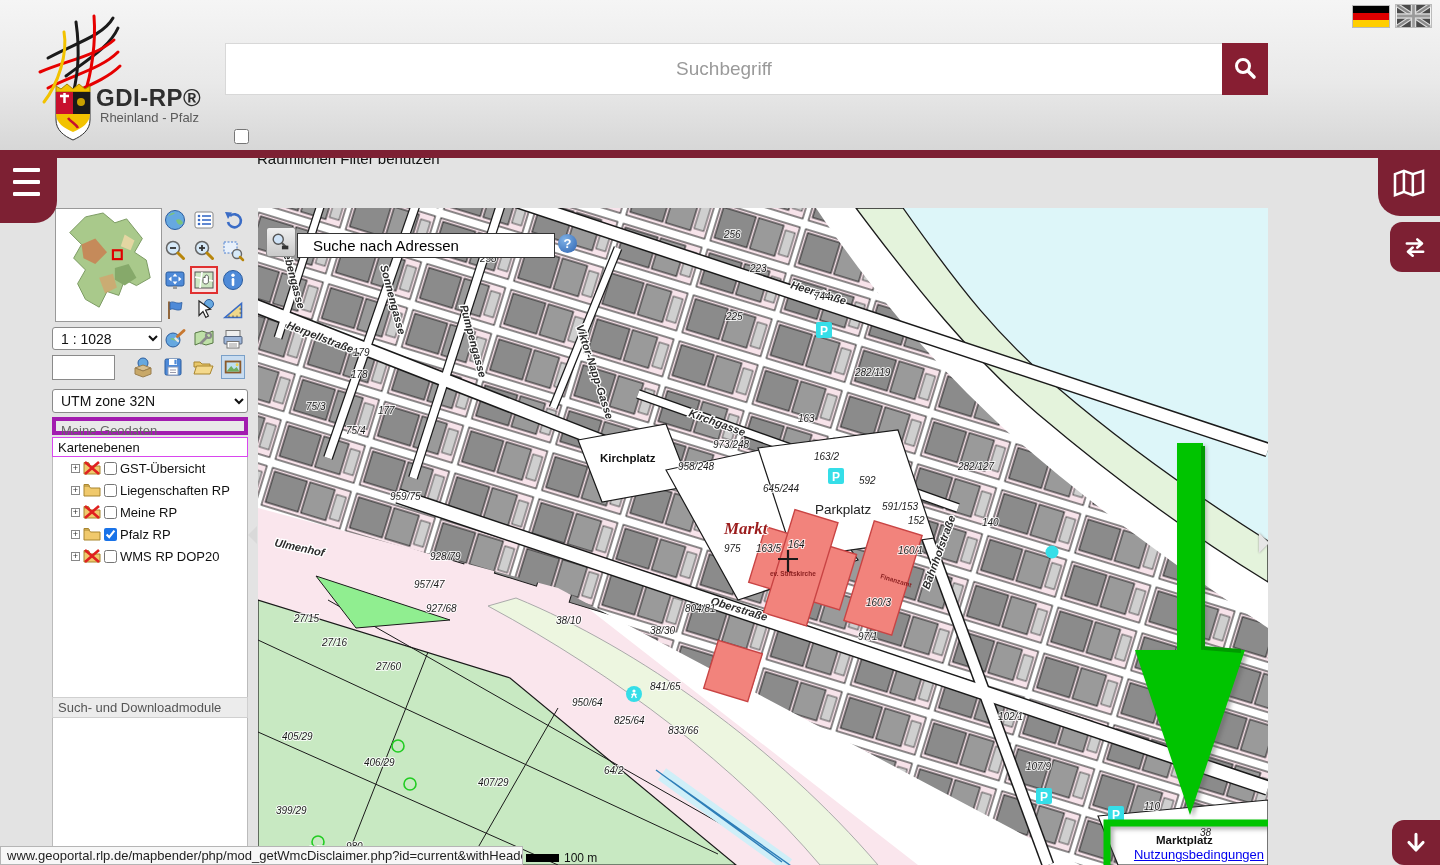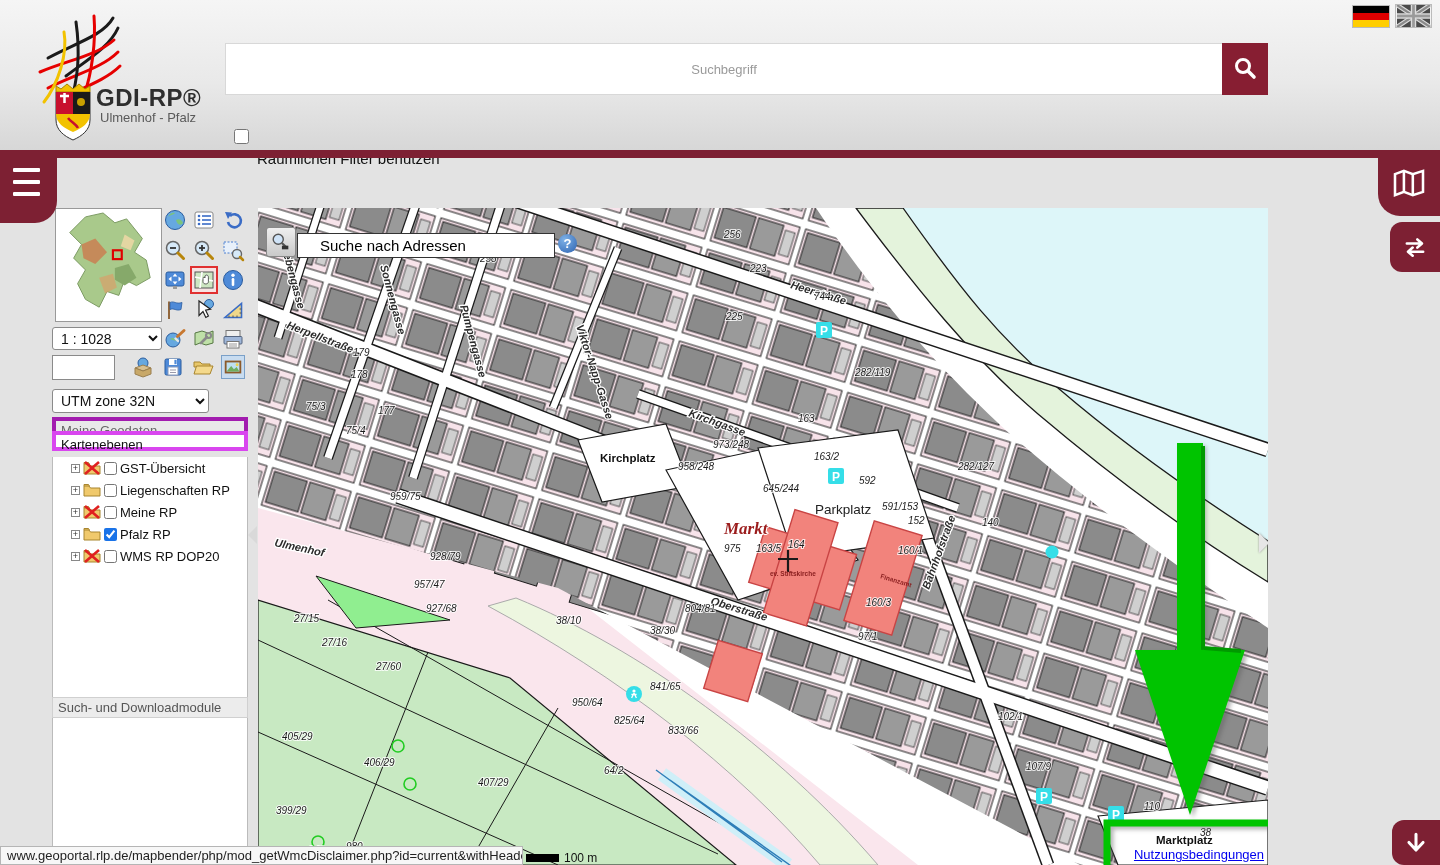--- a/index.html
+++ b/index.html
@@ -5,21 +5,21 @@
   * { margin:0; padding:0; box-sizing:border-box; }
   html,body { width:1440px; height:865px; overflow:hidden; font-family:"Liberation Sans",sans-serif; background:#e3e3e3; position:relative; }
 
   
   .header { position:absolute; left:0; top:0; width:1440px; height:150px;
             background:linear-gradient(#f5f5f5,#e9e9e9 55%,#d7d7d7); z-index:5; }
   .logo { position:absolute; left:18px; top:6px; width:200px; height:138px; }
   .logo-title { position:absolute; left:78px; top:78px; font-size:24px; font-weight:bold; color:#2e2e2e; letter-spacing:.5px;}
   .logo-sub { position:absolute; left:82px; top:104px; font-size:13px; color:#5a5a5a; }
   .search-input { position:absolute; left:225px; top:43px; width:997px; height:52px; border:1px solid #d8d8d8; border-right:none;
-                  background:#fff; text-align:center; font-size:13px; color:#444; outline:none; }
+                  background:#fff; text-align:center; font-size:19px; color:#444; outline:none; }
   .search-input::placeholder { color:#9a9a9a; }
   .search-btn { position:absolute; left:1222px; top:43px; width:46px; height:52px; background:#871e32; border:none; cursor:pointer; }
   .filter-row { position:absolute; left:234px; top:106px; display:flex; align-items:center; gap:8px; }
   .filter-row input { width:15px; height:15px; }
   .filter-row label { font-size:15px; color:#111;margin-top:44px; }
   .flag { position:absolute; top:5px; border:1px solid #bbb; }
   .flag-de { left:1352px; width:38px; height:23px; }
   .flag-de div { height:33.3%; }
   .flag-en { left:1395px; top:4px; width:37px; height:24px; }
 
@@ -36,24 +36,24 @@
   
   .sidebar { position:absolute; left:0; top:158px; width:258px; height:707px; }
   .overview { position:absolute; left:55px; top:50px; width:107px; height:114px; background:#fff; border:1px solid #999; }
   .tb { position:absolute; width:24px; height:24px; cursor:pointer; }
   .tb svg { width:100%; height:100%; display:block; }
   .tb.active { outline:2px solid #e03030; outline-offset:0; background:#f6e3e3; }
   .tb.selected { background:#c8dcf0; border:1px solid #7aa0c8; }
   .sel { position:absolute; background:#fff; border:1px solid #8a8a8a; border-radius:3px; font-size:14px; color:#111; padding:0 4px; }
   .scale-sel { left:52px; top:169px; width:110px; height:23px; }
   .coord-input { position:absolute; left:52px; top:197px; width:63px; height:25px; border:1px solid #8a8a8a; background:#fff; font-size:13px; padding:0 4px; }
-  .utm-sel { left:52px; top:231px; width:157px; height:24px; }
+  .utm-sel { left:52px; top:231px; width:196px; height:24px; }
   .side-hdr { position:absolute; left:52px; width:196px; font-size:13px; padding:2px 5px; }
   .hdr-geodata { top:259px; height:18px; background:#e9e9e9; color:#666; border:4px solid #a21caf; }
-  .hdr-layers  { top:273px; height:20px; background:#fff; color:#111; border:4px solid #d946ef; }
+  .hdr-layers  { top:279px; height:20px; background:#fff; color:#111; border:1px solid #d946ef; }
   .tree-panel { position:absolute; left:52px; top:299px; width:196px; height:414px; background:#fff; border:1px solid #bbb; border-top:none; }
   .tree-row { display:flex; align-items:center; height:22px; padding-left:18px; gap:3px; }
   .expander { width:9px; height:9px; border:1px solid #888; background:#fff; font-size:9px; line-height:7px; text-align:center; color:#333; flex:none; cursor:pointer; }
   .expander::before { content:"+"; }
   .folder-svg { width:18px; height:14px; flex:none; }
   .folder-svg:not(.unavailable) .xmark { display:none; }
   .tree-row input { width:13px; height:13px; accent-color:#1a73e8; cursor:pointer; }
   .tree-row .lbl { font-size:13px; color:#111; }
   .hdr-download { top:539px; height:21px; background:#ececec; color:#555; border:1px solid #d0d0d0; }
   .side-collapse { position:absolute; left:248px; top:526px; width:0; height:0;
@@ -64,21 +64,21 @@
   .map-panel svg.base { position:absolute; left:0; top:0; }
   .street-label { font:bold italic 11px "Liberation Sans",sans-serif; fill:#2b2b2b; paint-order:stroke; stroke:#ffffff; stroke-width:2.5px; }
   .place-red  { font:bold italic 17px "Liberation Serif",serif; fill:#9b1c1c; paint-order:stroke; stroke:#fff; stroke-width:2px; }
   .place-bold { font:bold 11.5px "Liberation Sans",sans-serif; fill:#111; paint-order:stroke; stroke:#fff; stroke-width:2px; }
   .place      { font:13.5px "Liberation Sans",sans-serif; fill:#222; paint-order:stroke; stroke:#fff; stroke-width:2px; }
   .tiny-red   { font:bold 6.5px "Liberation Sans",sans-serif; fill:#8b2020; }
   .parcel-label { font:italic 10px "Liberation Sans",sans-serif; fill:#1c1c1c; paint-order:stroke; stroke:rgba(255,255,255,.8); stroke-width:2px; }
   .addr-wrap { position:absolute; left:8px; top:19px; display:flex; align-items:flex-start; z-index:8; }
   .addr-icon { width:30px; height:30px; border:1px solid #888; border-radius:3px;
                background:linear-gradient(#efefef,#c9c9c9); display:flex; align-items:center; justify-content:center; cursor:pointer; }
-  .addr-input { width:258px; height:25px; margin:6px 0 0 1px; border:1px solid #333; font-size:15px; padding:2px 22px; color:#000; background:#fff; }
+  .addr-input { width:258px; height:25px; margin:6px 0 0 1px; border:1px solid #333; font-size:15px; padding:2px 15px; color:#000; background:#fff; }
   .addr-help { width:19px; height:19px; margin:7px 0 0 3px; border-radius:50%;
                background:radial-gradient(circle at 35% 30%, #7fb2e8, #2c62b0); color:#fff; font-size:13px; font-weight:bold;
                display:flex; align-items:center; justify-content:center; cursor:pointer; }
   .annot { position:absolute; left:0; top:0; pointer-events:none; z-index:9; }
   .annot .shape { filter:drop-shadow(3px 3px 2px rgba(90,90,90,.45)); }
   .terms-link { position:absolute; left:858px; top:639px; width:166px; text-align:center; font-size:13px; color:#0000ee;
                 text-decoration:underline; z-index:10; }
   .scalebar { position:absolute; left:268px; top:643px; z-index:8; display:flex; align-items:center; gap:5px; }
   .scalebar .bar { width:33px; height:8px; background:#000; }
   .scalebar .txt { font-size:12px; color:#111; }
@@ -111,21 +111,21 @@
         <path d="M38,86 h34 v-6 l-5,3 -6,-5 -6,5 -6,-5 -6,5 -5,-3 Z" fill="#f2c200" stroke="#a88400"></path>
         <path d="M38,86 h17 v22 h-17 Z" fill="#c8102e"></path>
         <path d="M42,90 h9 M46.5,87 v10" stroke="#fff" stroke-width="2.5"></path>
         <path d="M55,86 h17 v22 h-17 Z" fill="#1a1a1a"></path>
         <circle cx="63" cy="96" r="4" fill="#c8a000"></circle>
         <path d="M38,108 c0,9 8,14 17,18 c9,-4 17,-9 17,-18 Z" fill="#f2c200"></path>
         <path d="M50,112 c3,4 8,6 10,10" stroke="#c8102e" stroke-width="2.5" fill="none"></path>
       </g>
     </svg>
     <div class="logo-title">GDI-RP®</div>
-    <div class="logo-sub">Ulmenhof - Pfalz</div>
+    <div class="logo-sub">Rheinland - Pfalz</div>
   </div>
 
   <input class="search-input" type="text" placeholder="Suchbegriff" style="">
   <button class="search-btn">
     <svg width="26" height="26" viewBox="0 0 26 26">
       <circle cx="11" cy="11" r="6.5" fill="none" stroke="#fff" stroke-width="3"></circle>
       <line x1="16" y1="16" x2="22" y2="22" stroke="#fff" stroke-width="3.6" stroke-linecap="round"></line>
     </svg>
   </button>
 

